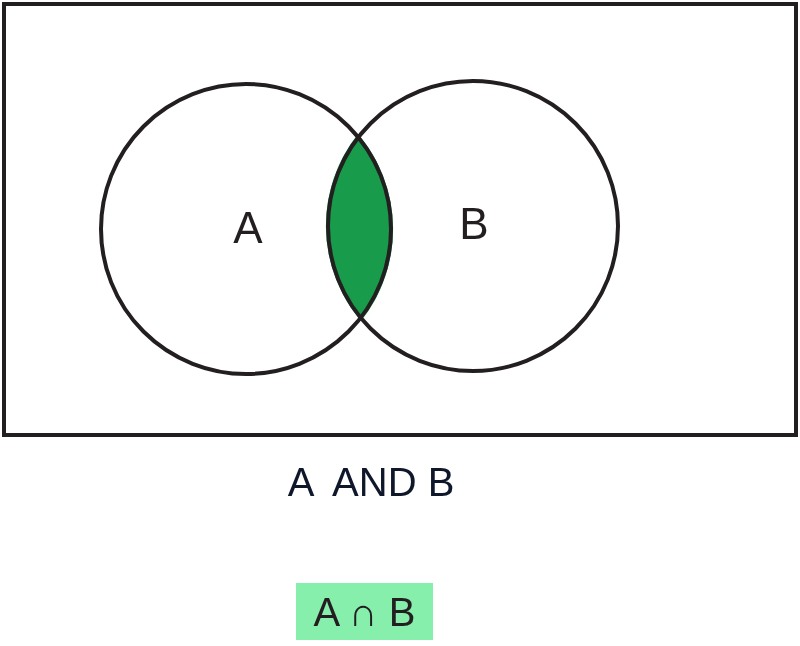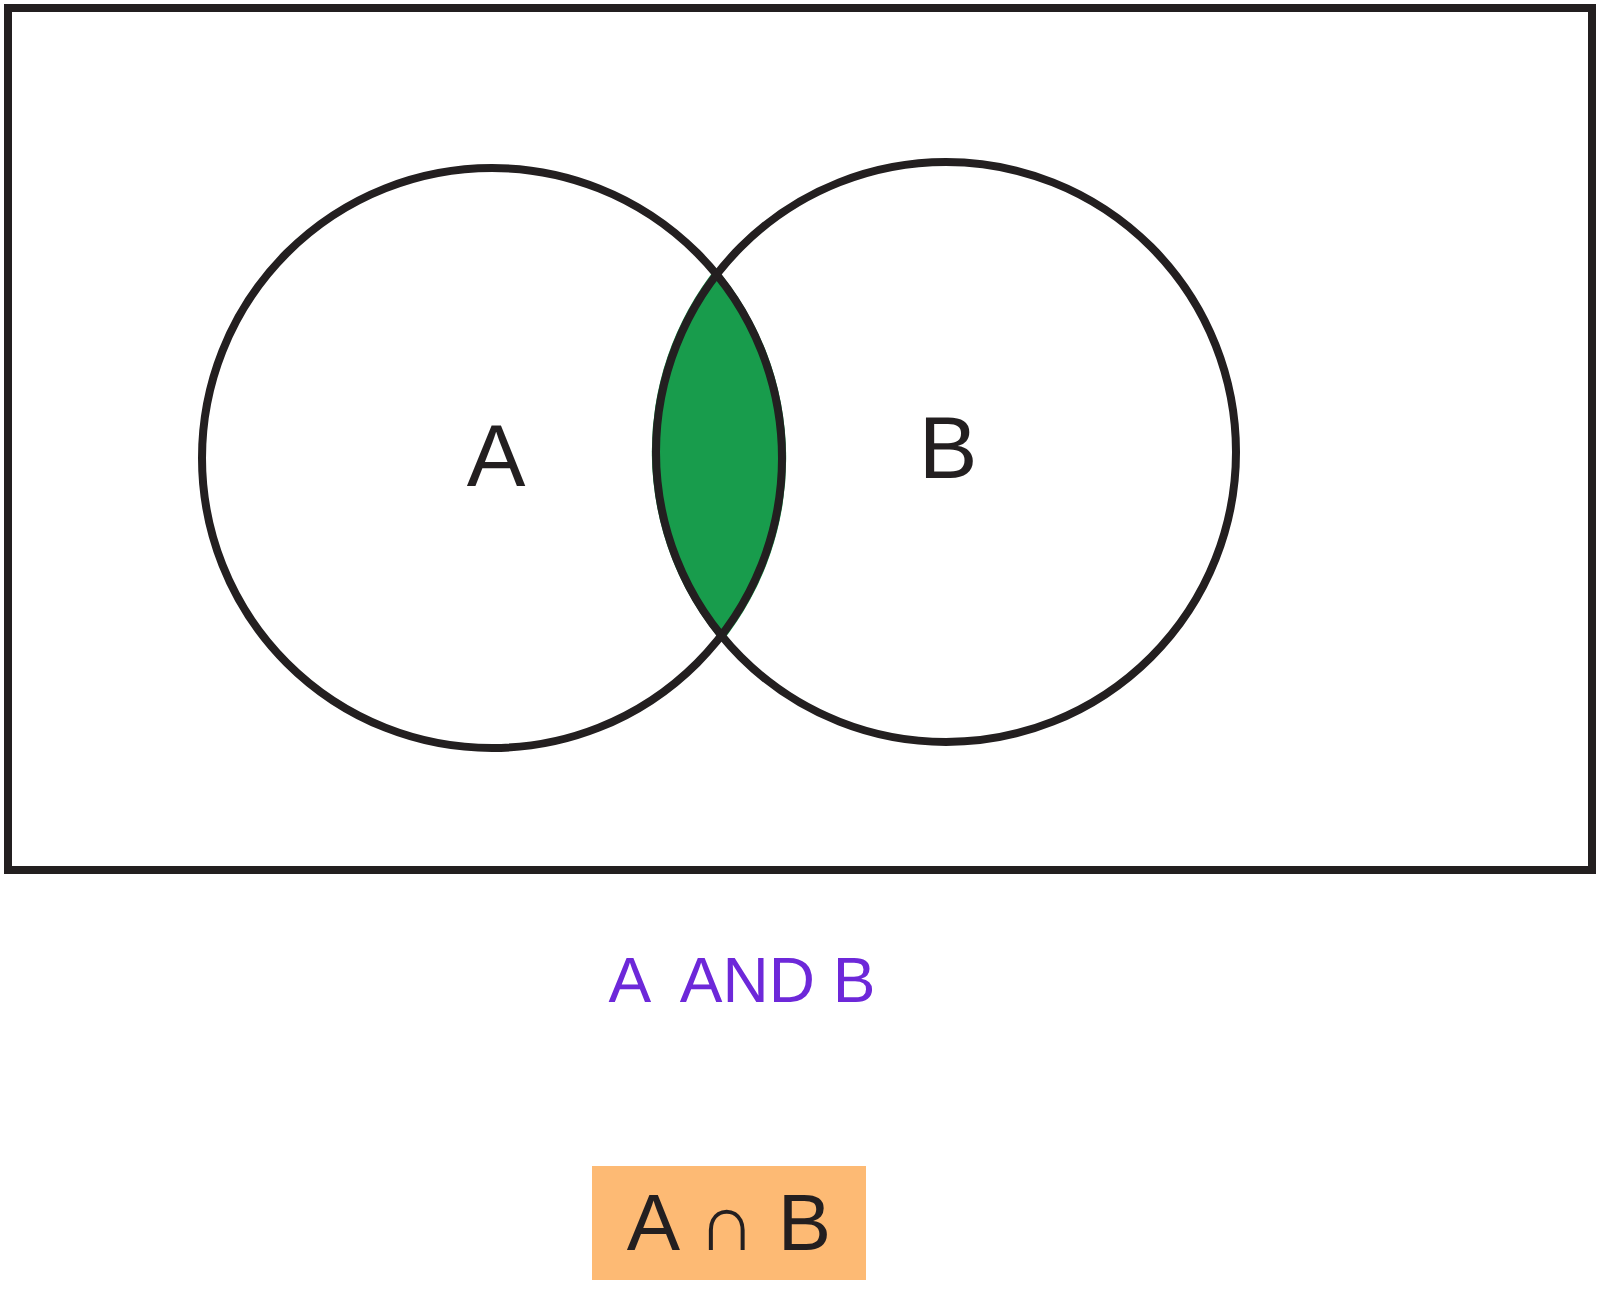--- a/index.html
+++ b/index.html
@@ -32,35 +32,35 @@
     stroke-width: 4;
   }
   .set-label {
     fill: #231f20;
     font-family: "Liberation Sans", sans-serif;
     font-size: 44px;
     text-anchor: middle;
   }
   .caption {
     position: absolute;
-    top: 474px;
+    top: 462px;
     left: 371px;
     transform: translateX(-50%);
-    font-size: 32px;
+    font-size: 40px;
     line-height: 1;
-    color: #6d28d9;
+    color: #0f172a;
     white-space: pre;
   }
   .formula-box {
     position: absolute;
     left: 296px;
     top: 583px;
     width: 137px;
     height: 57px;
-    background: #fdba74;
+    background: #86efac;
     display: flex;
     align-items: center;
     justify-content: center;
   }
   .formula-text {
     font-size: 40px;
     line-height: 1;
     color: #231f20;
     white-space: pre;
   }

